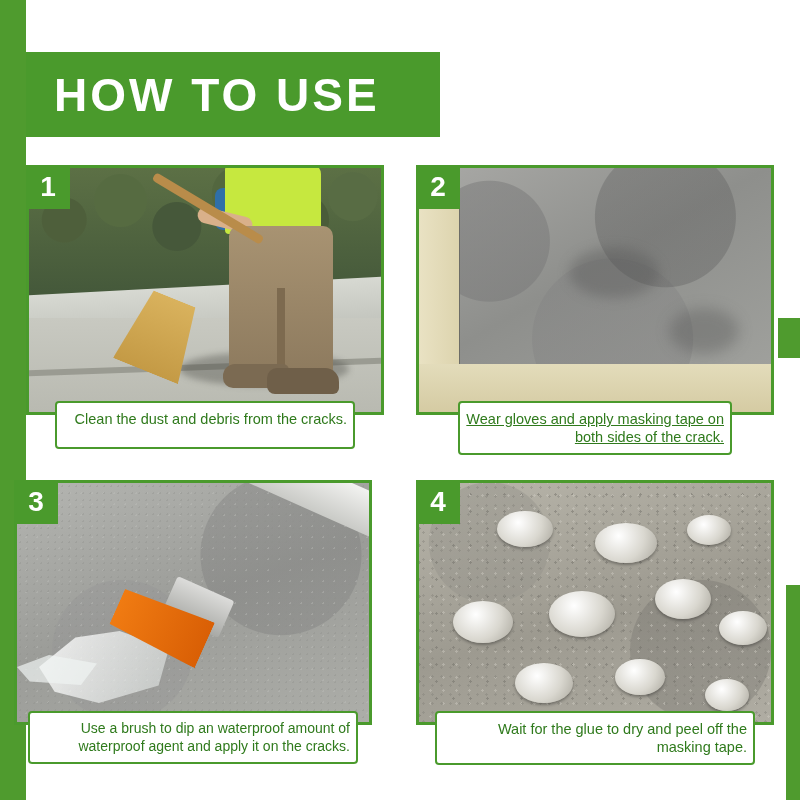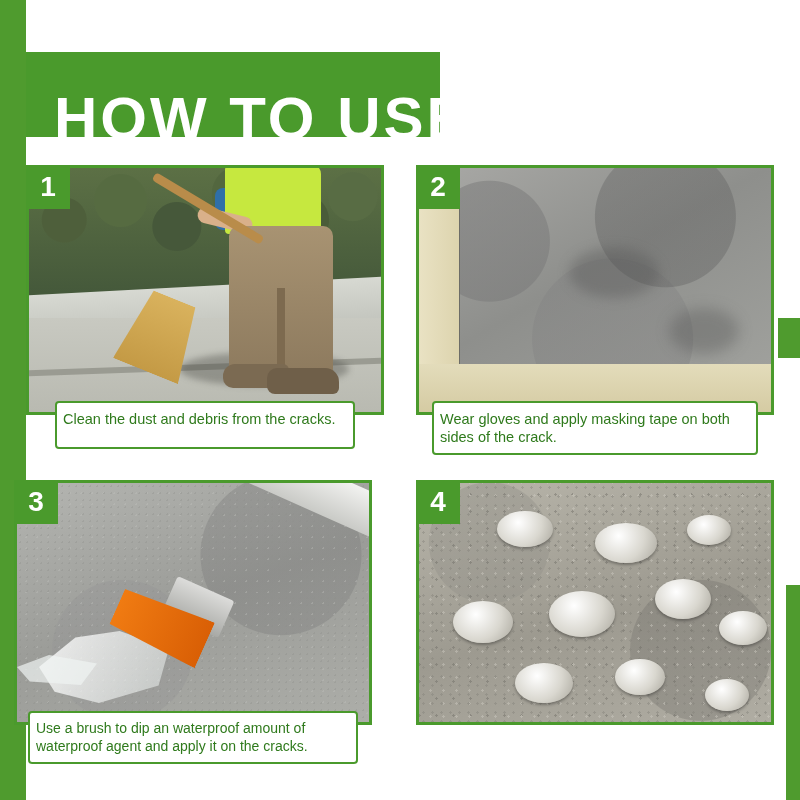--- a/index.html
+++ b/index.html
@@ -34,22 +34,22 @@
     position: absolute;
     left: 26px;
     top: 52px;
     width: 414px;
     height: 85px;
     background: #4a9a2c;
   }
   .header-title {
     position: absolute;
     left: 54px;
-    top: 84px;
-    font-size: 60px;
+    top: 68px;
+    font-size: 46px;
     letter-spacing: 3px;
     font-weight: bold;
     color: #ffffff;
     font-family: "Liberation Sans", sans-serif;
   }
 
   
   .header-accent {
     position: absolute;
     left: 420px;
@@ -128,25 +128,25 @@
     position: relative;
     margin: -14px auto 0 auto;
     width: 300px;
     min-height: 48px;
     background: #ffffff;
     border: 2px solid #4a9a2c;
     border-radius: 4px;
     color: #2f7a1c;
     font-size: 14.5px;
     line-height: 1.25;
-    text-align: left;
+    text-align: right;
     padding: 7px 6px;
     z-index: 6;
   }
-  .step-2 .caption { width: 326px; }
+  .step-2 .caption { width: 274px; text-decoration: underline; }
   .step-3 .caption { width: 330px; font-size: 14px; }
   .step-4 .caption { width: 320px; }
 
   
   .p1-sky { position:absolute; inset:0; background:linear-gradient(#cfd5c9,#c9cfc2); }
   .p1-hedge {
     position:absolute; left:0; top:0; width:100%; height:130px;
     background:
       radial-gradient(circle at 10% 40%, #4e5f3b 0 22px, transparent 23px),
       radial-gradient(circle at 26% 25%, #566b41 0 26px, transparent 27px),
@@ -386,16 +386,17 @@
         <div class="dot" style="left:268px; top:32px;  width:44px; height:30px;"></div>
         <div class="dot" style="left:34px;  top:118px; width:60px; height:42px;"></div>
         <div class="dot" style="left:130px; top:108px; width:66px; height:46px;"></div>
         <div class="dot" style="left:236px; top:96px;  width:56px; height:40px;"></div>
         <div class="dot" style="left:300px; top:128px; width:48px; height:34px;"></div>
         <div class="dot" style="left:96px;  top:180px; width:58px; height:40px;"></div>
         <div class="dot" style="left:196px; top:176px; width:50px; height:36px;"></div>
         <div class="dot" style="left:286px; top:196px; width:44px; height:32px;"></div>
         <div class="badge">4</div>
       </div>
+      <div class="caption">Wait for the glue to dry and peel off the masking tape.</div>
     </div>
 
   </div>
 </div>
 
 </body></html>

